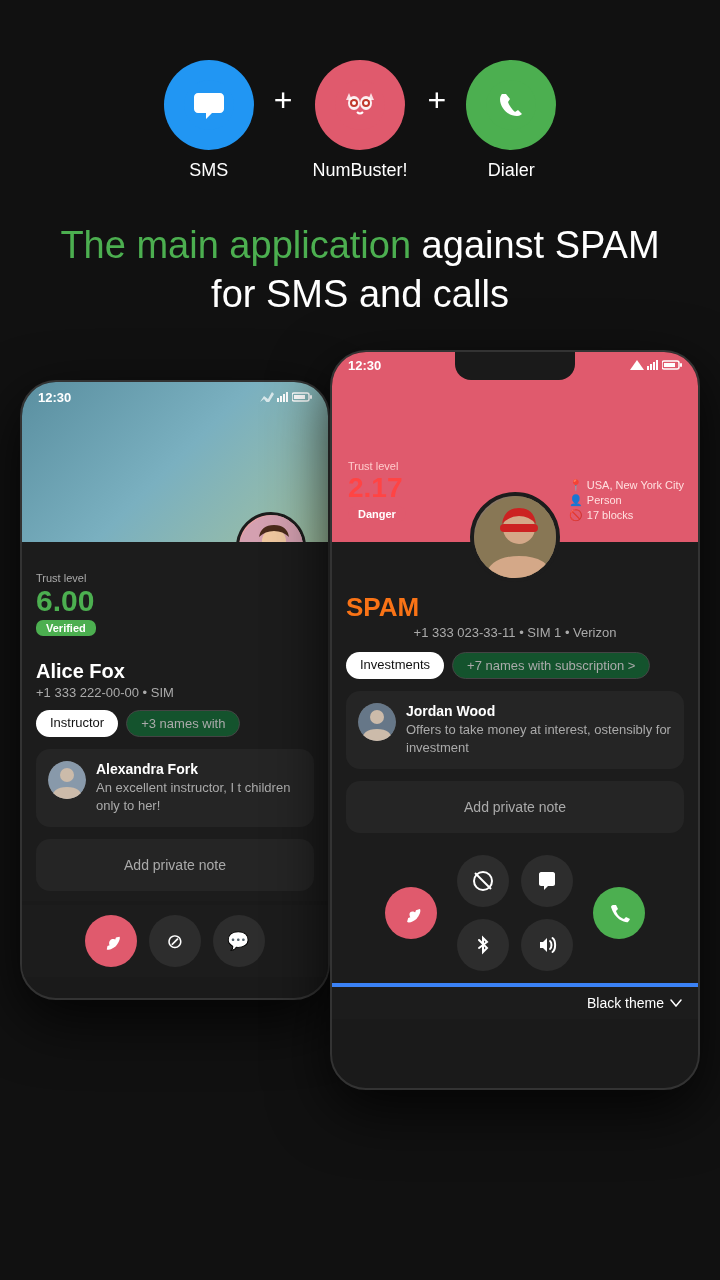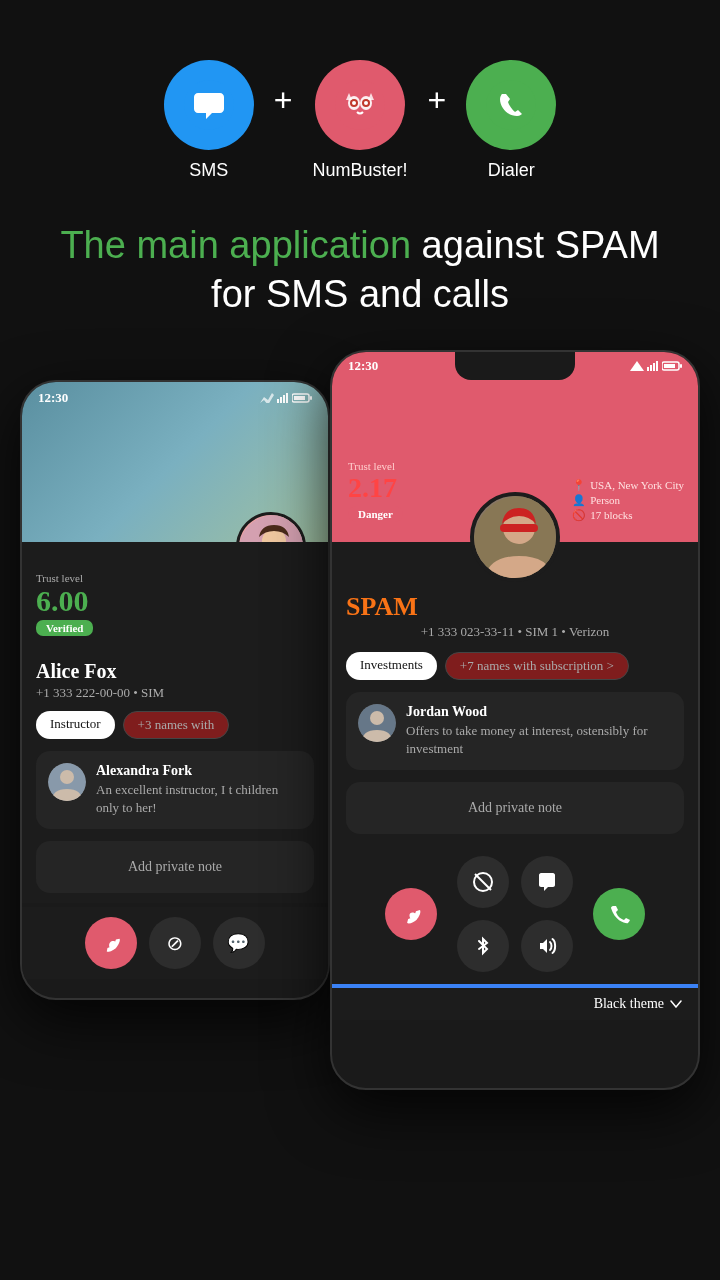--- a/index.html
+++ b/index.html
@@ -89,21 +89,20 @@
       margin-top: 10px;
     }
 
     
     .phone {
       position: absolute;
       border-radius: 36px;
       overflow: hidden;
       box-shadow: 0 20px 60px rgba(0,0,0,0.8);
       border: 2px solid #333;
-      font-family: Liberation Serif, serif;
     }
 
     .phone-left {
       width: 310px;
       height: 620px;
       left: 20px;
       top: 30px;
       background: #1a1a1a;
       z-index: 1;
     }
@@ -178,21 +177,21 @@
       color: #ffffff;
       font-weight: 500;
     }
 
     .tag.active {
       background: #ffffff;
       color: #111;
     }
 
     .tag.more {
-      background: #7f1d1d;
+      background: #14532d;
       color: #aaa;
       border: 1px solid #444;
     }
 
     .review-card {
       background: #252525;
       border-radius: 14px;
       padding: 12px;
       margin-top: 12px;
       display: flex;

